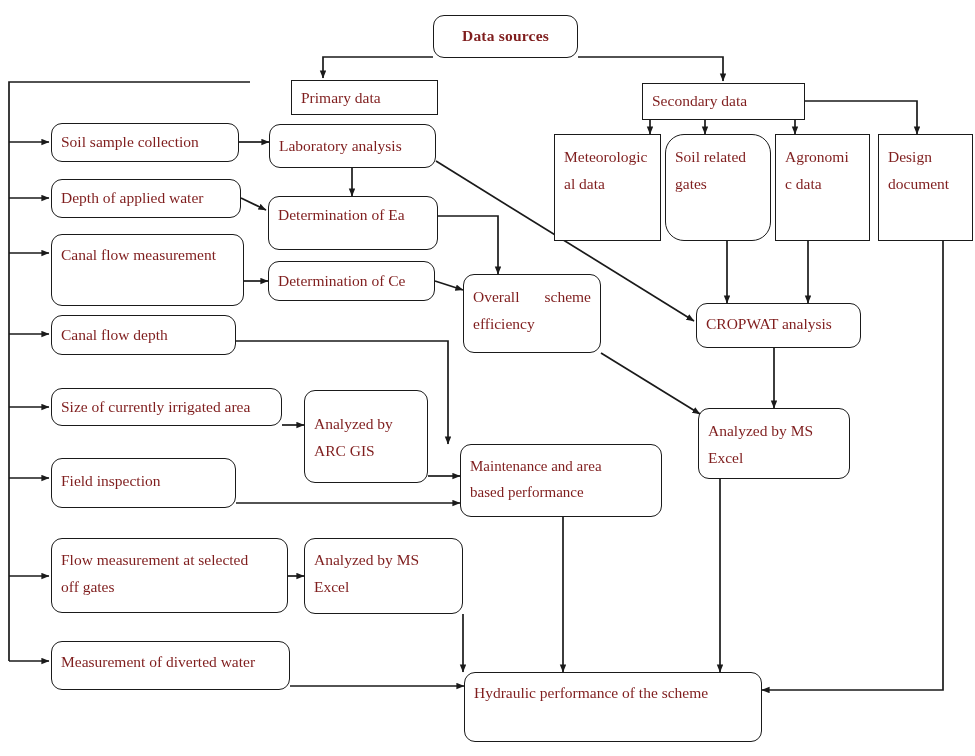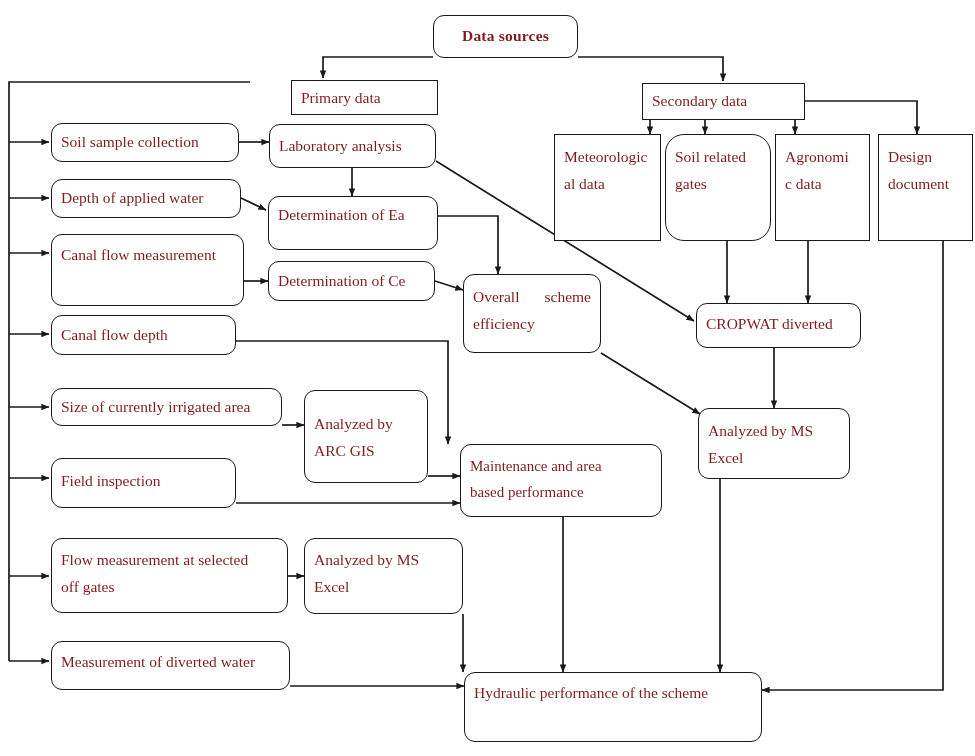--- a/index.html
+++ b/index.html
@@ -221,21 +221,21 @@
   </div>
 
   <div class="node sharp top two" style="left:878px;top:134px;width:95px;height:107px;padding-top:8px;">
     <span class="txt">
       <span class="lbl2">Design</span>
       <span class="lbl2">document</span>
     </span>
   </div>
 
   <div class="node rounded top" style="left:696px;top:303px;width:165px;height:45px;padding-top:8px;">
-    <span class="txt">CROPWAT diverted</span>
+    <span class="txt">CROPWAT analysis</span>
   </div>
 
   <div class="node rounded top two" style="left:698px;top:408px;width:152px;height:71px;padding-top:8px;">
     <span class="txt">
       <span class="lbl2">Analyzed  by  MS</span>
       <span class="lbl2">Excel</span>
     </span>
   </div>
 
   <div class="node rounded top" style="left:464px;top:672px;width:298px;height:70px;padding-top:8px;">

